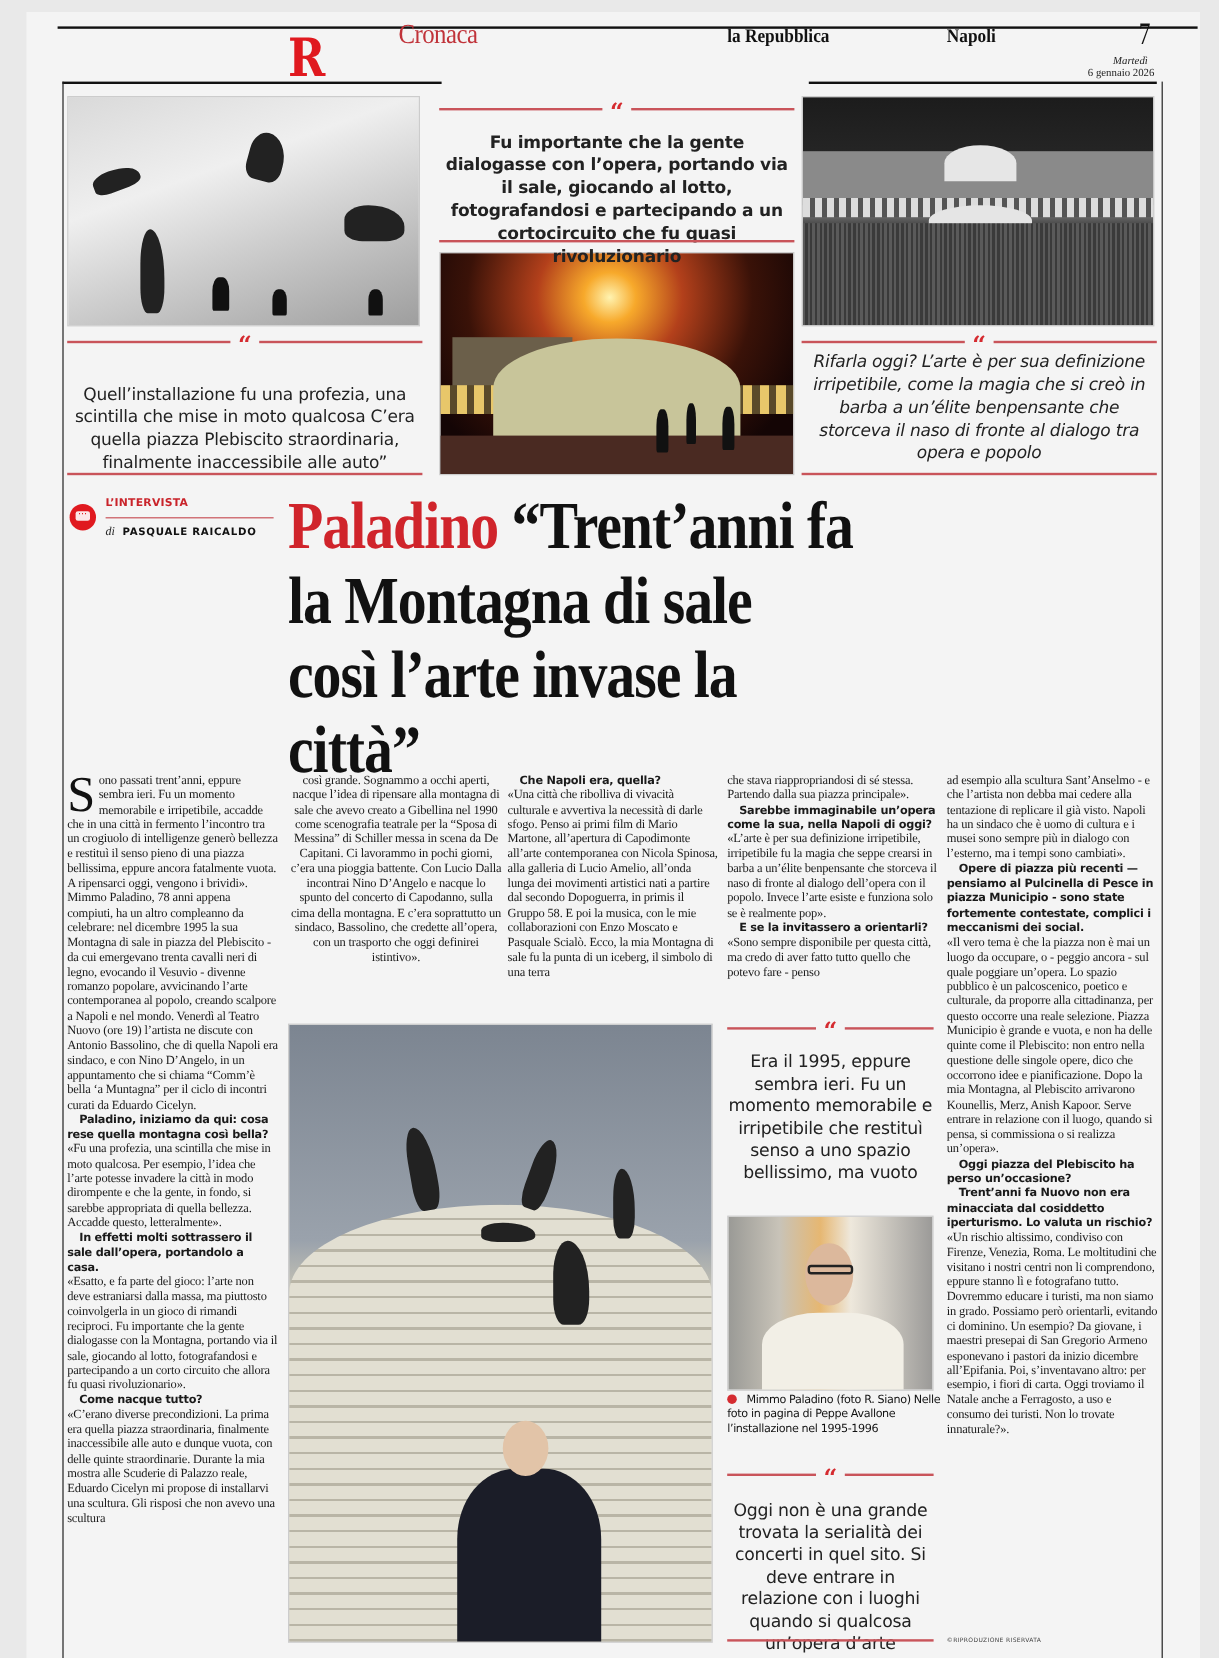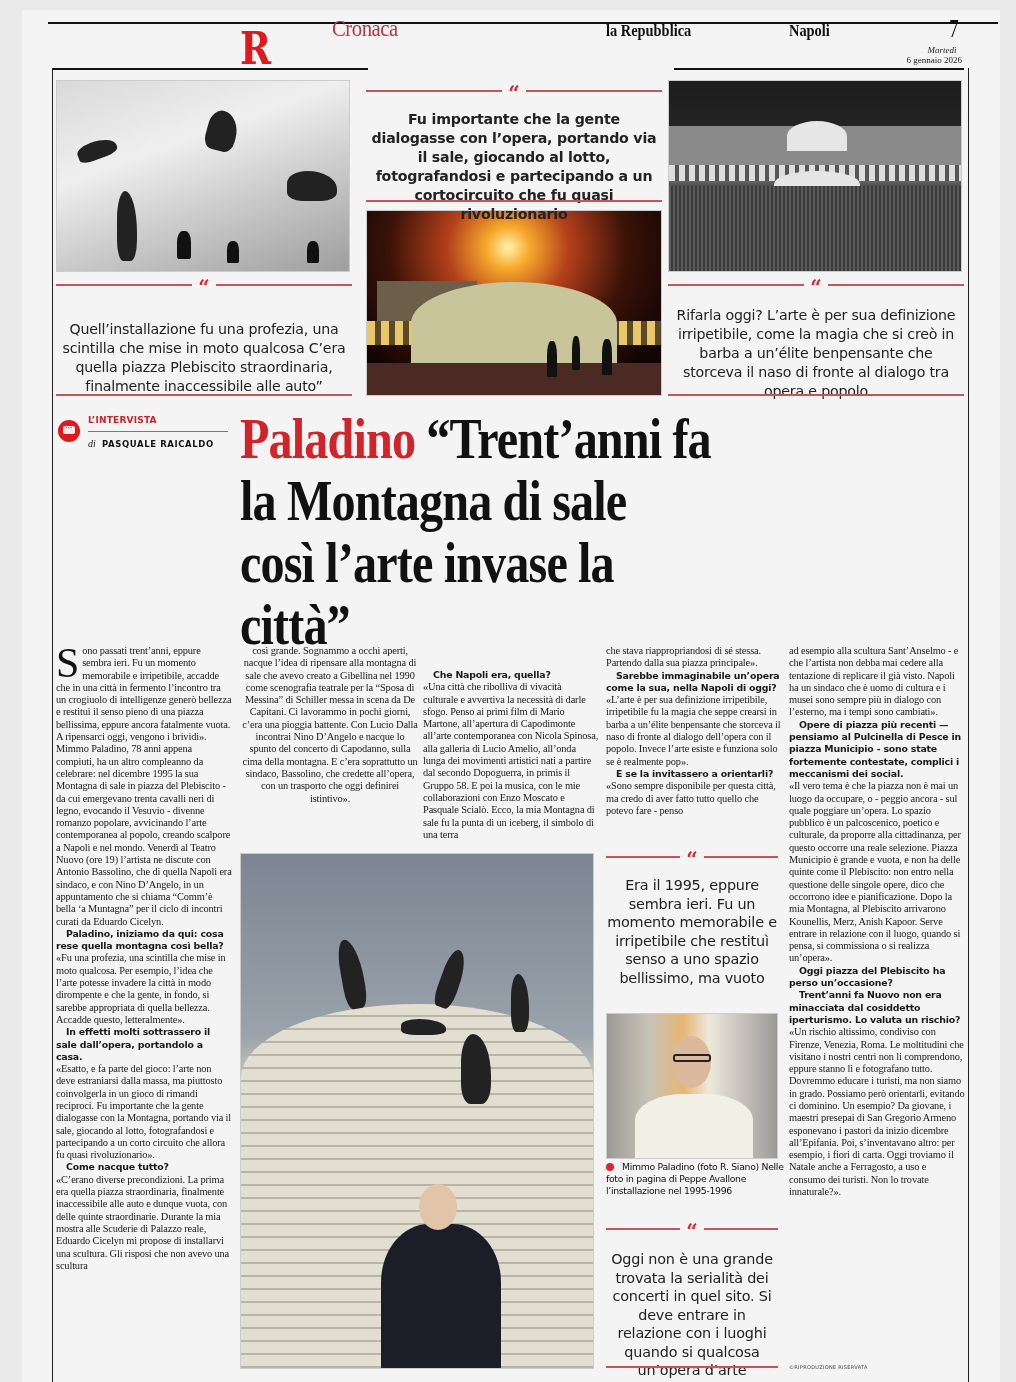--- a/index.html
+++ b/index.html
@@ -72,21 +72,21 @@
 
   .headline { position: absolute; left: 218px; top: 398px; width: 560px; font-family: "Liberation Serif", serif; font-size: 56px; line-height: 62px; color: #111; letter-spacing: -1px; transform: scaleX(0.86); transform-origin: left; }
   .headline .red { color: #d0242b; }
 
   
   .col { position: absolute; font-family: "Liberation Serif", serif; font-size: 10.4px; line-height: 12.3px; color: #1a1a1a; text-align: left; letter-spacing: -0.15px; }
   .col p { margin: 0; }
   .col .q { font-family: "DejaVu Sans", sans-serif; font-weight: bold; font-size: 9.4px; line-height: 12.3px; text-indent: 10px; letter-spacing: -0.2px; }
   .col-1 { left: 34px; top: 635px; width: 176px; }
   .col-2 { left: 220px; top: 635px; width: 176px; text-align: center; }
-  .col-3 { left: 401px; top: 635px; width: 176px; margin-top: 24px; }
+  .col-3 { left: 401px; top: 635px; width: 176px; }
   .col-4 { left: 584px; top: 635px; width: 176px; }
   .col-5 { left: 767px; top: 635px; width: 176px; }
   .dropcap { float: left; font-size: 42px; line-height: 34px; margin: 1px 3px 0 0; font-family: "Liberation Serif", serif; color: #111; }
 
   .caption { position: absolute; left: 584px; top: 1151px; width: 180px; font-family: "DejaVu Sans", sans-serif; font-size: 9.3px; line-height: 12px; color: #111; letter-spacing: -0.3px; }
   .caption-dot { display: inline-block; width: 8px; height: 8px; border-radius: 50%; background: #d52b30; margin-right: 8px; vertical-align: -1px; }
   .copyright { position: absolute; left: 767px; top: 1354px; font-family: "DejaVu Sans", sans-serif; font-size: 5px; color: #444; letter-spacing: 0.3px; }
 </style>
 </head>
 <body>
@@ -145,21 +145,21 @@
   <div class="quote-box quote-left">
     <div class="q-rule" style="top:4px;"></div>
     <div class="q-icon" style="top:-4px;">“</div>
     <div class="q-text" style="top:40px;">Quell’installazione fu una profezia, una scintilla che mise in moto qualcosa C’era quella piazza Plebiscito straordinaria, finalmente inaccessibile alle auto”</div>
     <div class="q-rule" style="top:114px;"></div>
   </div>
 
   <div class="quote-box quote-right">
     <div class="q-rule" style="top:4px;"></div>
     <div class="q-icon" style="top:-4px;">“</div>
-    <div class="q-text" style="top:26px;">Rifarla oggi? L’arte è per sua definizione irripetibile, come la magia che si creò in barba a un’élite benpensante che storceva il naso di fronte al dialogo tra opera e popolo</div>
+    <div class="q-text" style="top:13px;font-style:italic;">Rifarla oggi? L’arte è per sua definizione irripetibile, come la magia che si creò in barba a un’élite benpensante che storceva il naso di fronte al dialogo tra opera e popolo</div>
     <div class="q-rule" style="top:114px;"></div>
   </div>
 
   <div class="interview-icon">
       <span class="dots">···</span>
     </div>
   <div class="kicker">L’INTERVISTA</div>
   <div class="kicker-rule"></div>
   <div class="byline-di">di</div>
   <div class="byline-name">PASQUALE RAICALDO</div>

